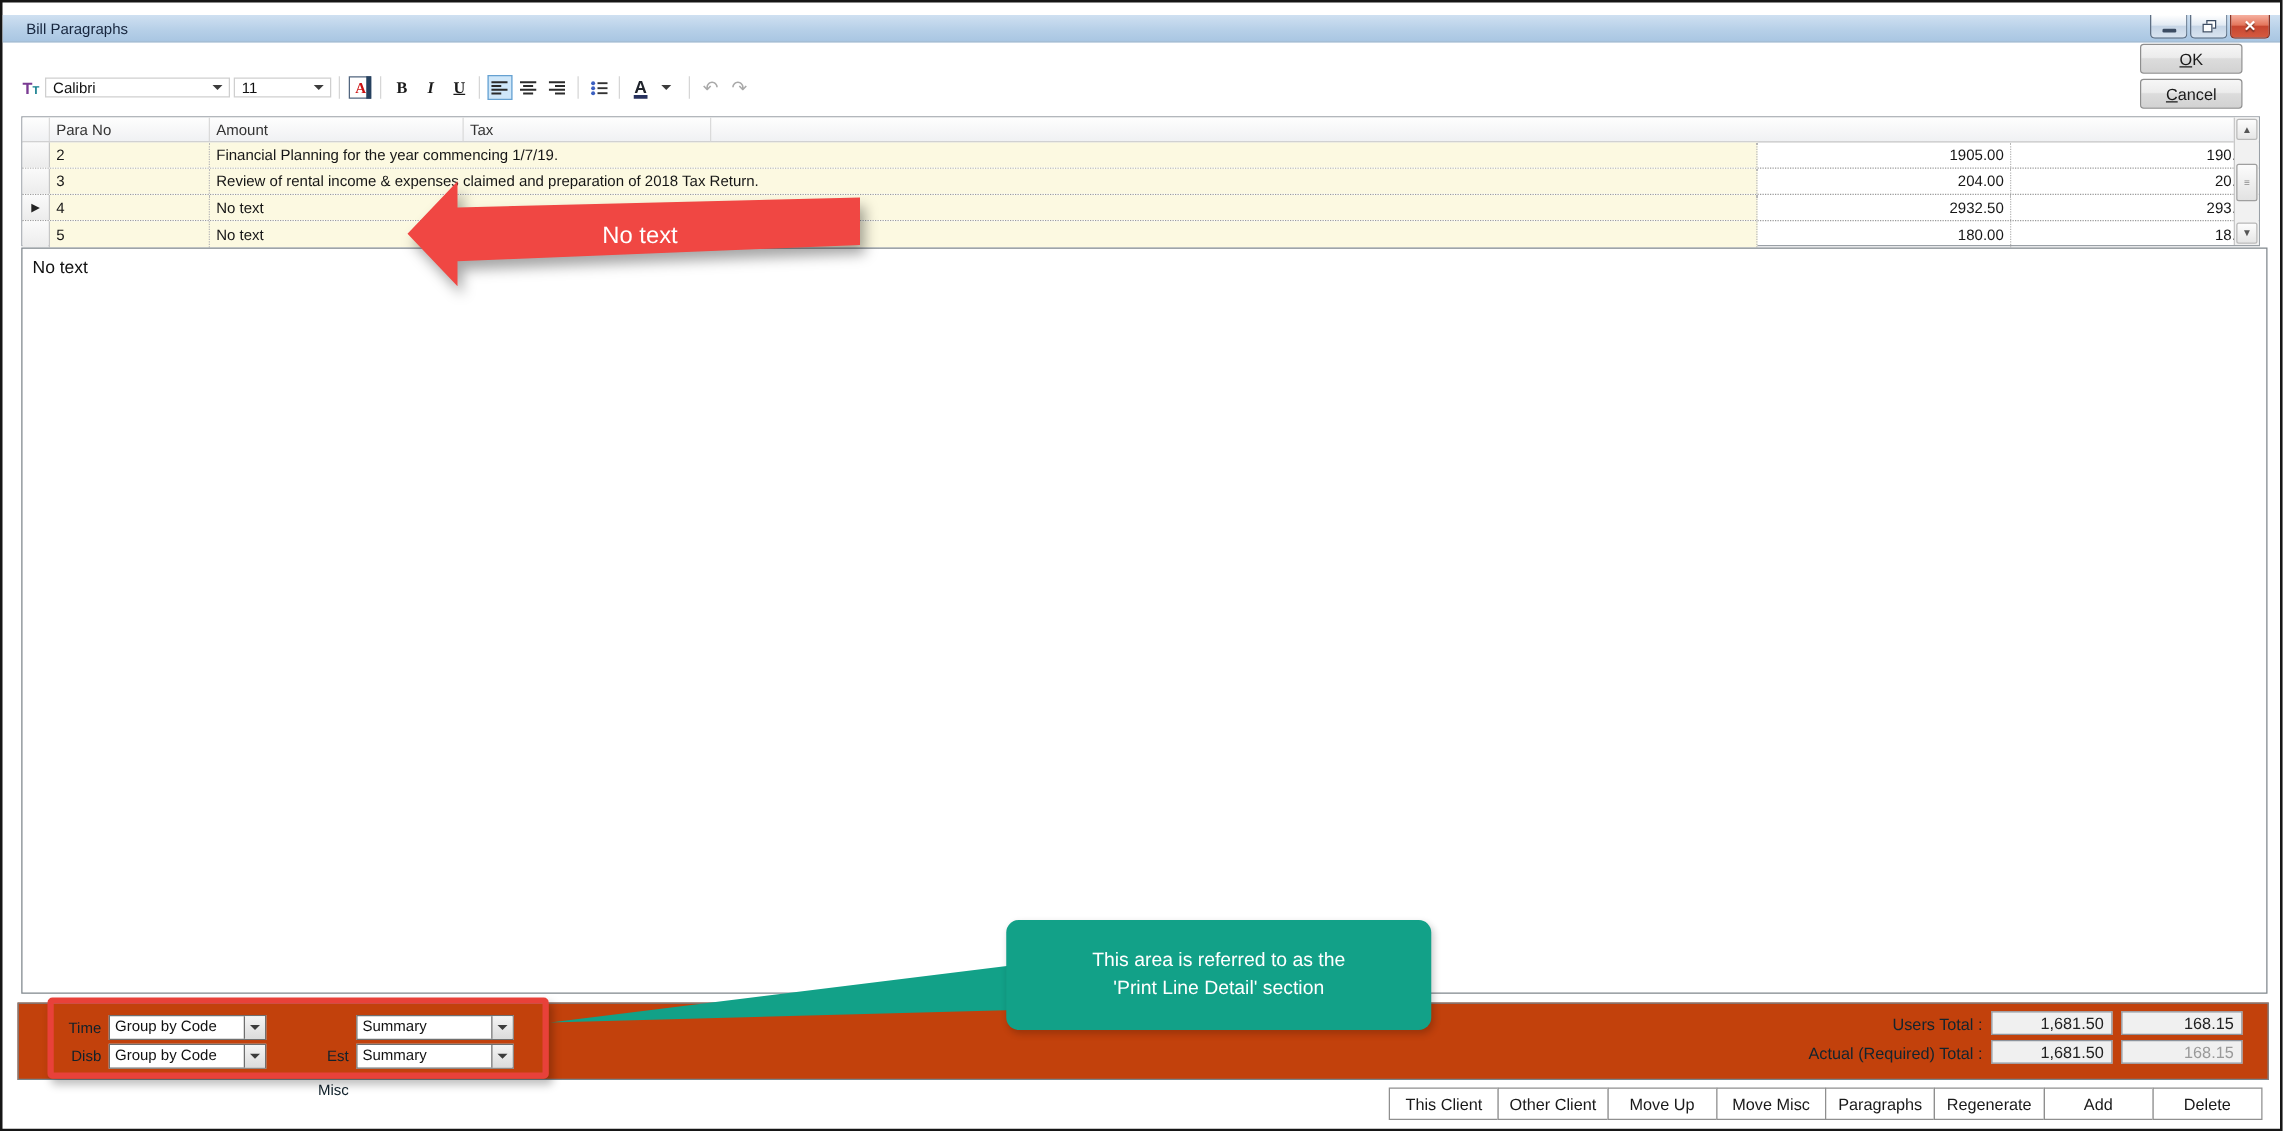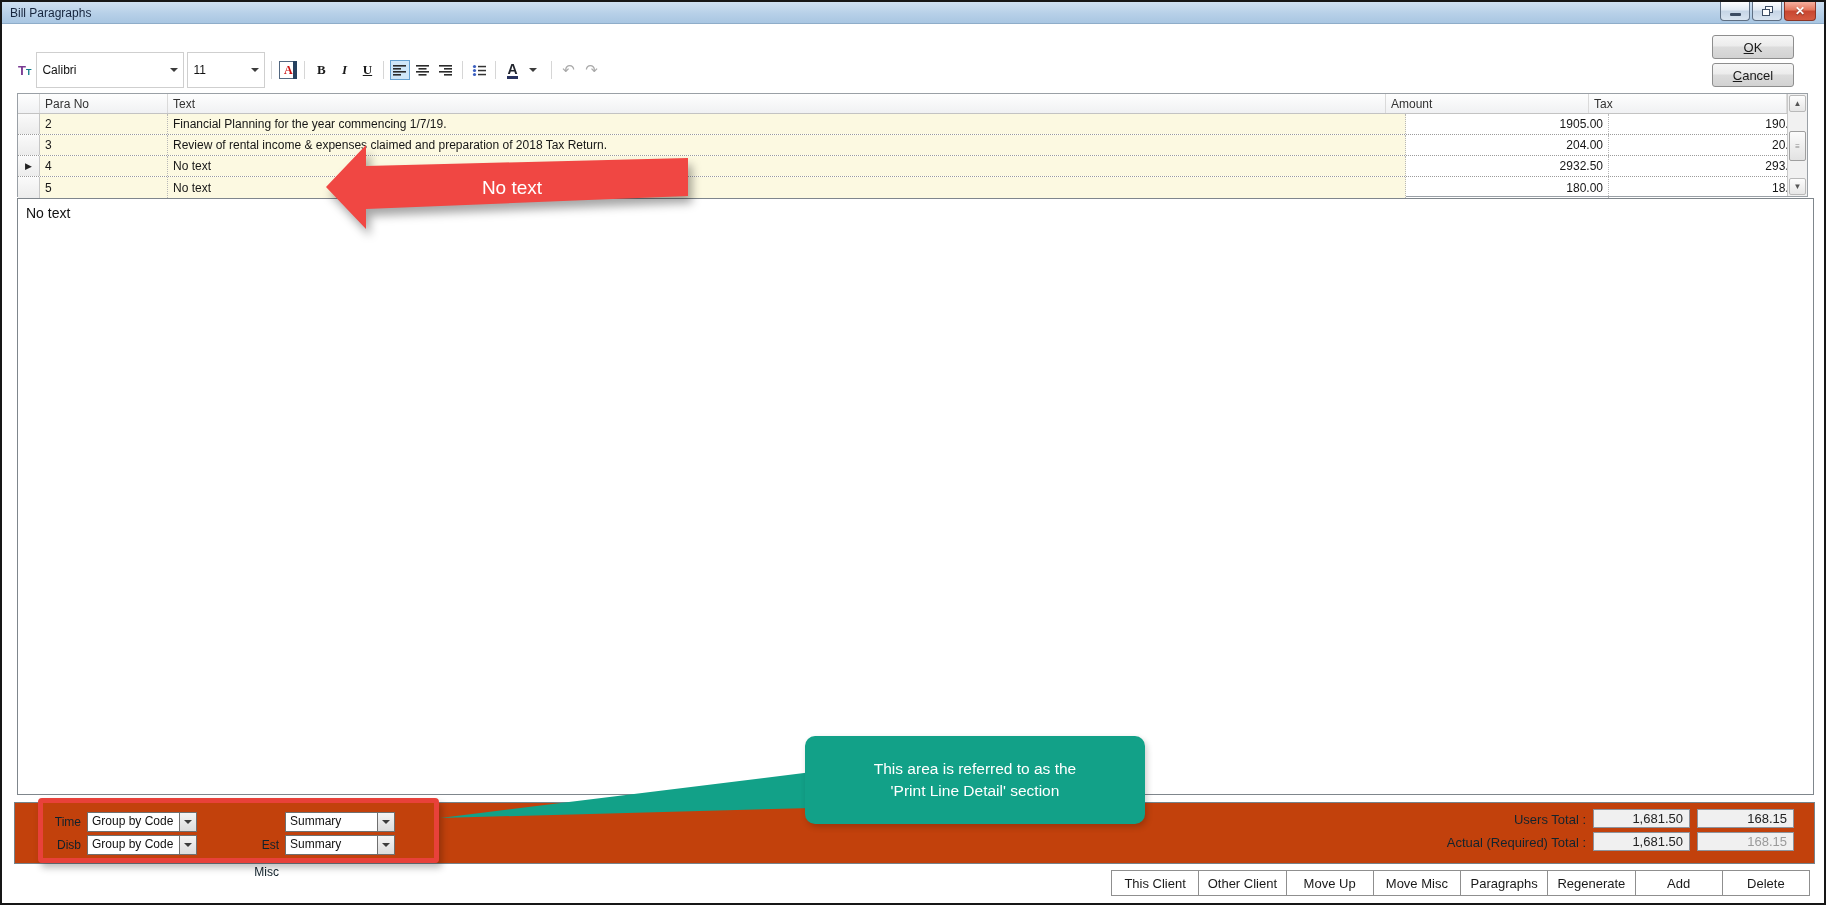--- a/index.html
+++ b/index.html
@@ -6,24 +6,24 @@
   html,body { background:#555; }
   body { font-family: "Liberation Sans", sans-serif; }
 
   .window {
     position: relative; width: 1826px; height: 905px;
     background:#ffffff; border:2px solid #161616; overflow:hidden;
   }
 
   
   .titlebar {
-    position:absolute; left:0; top:0; right:0; height:22px;
+    position:absolute; left:0; top:10px; right:0; height:22px;
     background: linear-gradient(180deg,#cfe0f1 0%,#b7d0e8 55%,#a9c6e2 100%);
     border-bottom:1px solid #8fadc9;
-    display:flex; align-items:center; padding-left:8px;
+    display:flex; align-items:center; padding-left:19px;
   }
   .titlebar .title { font-size:12px; color:#16253d; }
   .winbtns { position:absolute; right:8px; top:0; display:flex; gap:2px; }
   .winbtn {
     width:30px; height:19px; border:1px solid #5f6f83; border-top:none;
     border-radius:0 0 4px 4px; display:flex; align-items:center; justify-content:center;
     background: linear-gradient(180deg,#ffffff 0%,#e2eaf3 45%,#c6d5e6 50%,#d9e4f0 100%);
     cursor:default;
   }
   .winbtn.close {
@@ -49,21 +49,21 @@
   .btn .accel::first-letter { text-decoration:underline; }
   .btn-ok { right:30px; top:33px; }
   .btn-cancel { right:30px; top:61px; }
 
   
   .toolbar { position:absolute; left:16px; top:55px; height:26px; display:flex; align-items:center; gap:3px; }
   .tsep { width:1px; height:18px; background:#d6d6d6; margin:0 3px; }
   .font-glyph { font-size:13px; font-weight:bold; color:#7a3b93; margin-right:2px; }
   .font-glyph small { font-size:9px; color:#0f7c8c; }
   .combo {
-    height:36px; background:#fff; border:1px solid #cfcfcf; display:flex;
+    height:16px; background:#fff; border:1px solid #cfcfcf; display:flex;
     align-items:center; font-size:12px; color:#111; position:relative; cursor:default;
   }
   .combo .val { flex:1; padding:0 5px; white-space:nowrap; overflow:hidden; }
   .caret { width:0; height:0; border-left:4px solid transparent; border-right:4px solid transparent; border-top:4px solid #3c3c3c; margin-right:5px; }
   .combo-font { width:148px; }
   .combo-size { width:78px; }
   .tbtn {
     min-width:20px; height:20px; display:flex; align-items:center; justify-content:center;
     border:1px solid transparent; font-size:13px; color:#1a1a1a; cursor:default;
   }
@@ -121,21 +121,21 @@
     position:absolute; left:15px; top:196px; width:1797px; height:597px;
     background:#fff; border:1px solid #7f868c; padding:6px 8px; font-size:14px; color:#111;
   }
 
   
   .bluebar {
     position:absolute; left:12px; top:800px; width:1801px; height:62px;
     background:#c2410c; border:1px solid #76838a;
   }
   .plabel { position:absolute; font-size:12px; color:#10212b; text-align:right; width:40px; }
-  .pcombo { position:absolute; width:110px; height:20px; border:1px solid #6f6f6f; background:#fff; display:flex; cursor:default; }
+  .pcombo { position:absolute; width:126px; height:20px; border:1px solid #6f6f6f; background:#fff; display:flex; cursor:default; }
   .pcombo .val { flex:1; font-size:12px; color:#111; padding:1px 4px; white-space:nowrap; overflow:hidden; }
   .pcombo .dd { width:17px; border-left:1px solid #6f6f6f; background:linear-gradient(180deg,#f4f4f4,#dcdcdc); display:flex; align-items:center; justify-content:center; }
   .pcombo .dd .caret { margin:0; }
 
   .tot-label { position:absolute; font-size:13px; color:#13242e; text-align:right; width:220px; }
   .tot-box {
     position:absolute; width:97px; height:19px; background:#f0f0f0; border:1px solid #8d939c;
     font-size:13px; color:#222; text-align:right; padding:1px 6px; line-height:16px;
   }
   .tot-box.dim { color:#9a9a9a; }
@@ -256,21 +256,20 @@
       </div>
     <span class="tsep"></span>
     <div class="tbtn ur">↶</div>
     <div class="tbtn ur">↷</div>
   </div>
 
   <div class="grid">
     <div class="ghead">
       <div class="cell c-sel"></div>
       <div class="cell c-para">Para No</div>
-      <div class="cell c-text">Text</div>
       <div class="cell c-amt">Amount</div>
       <div class="cell c-tax">Tax</div>
       <div class="cell" style="width:20px;border-right:none;"></div>
     </div>
 
     <div class="grow">
       <div class="cell c-sel"></div>
       <div class="cell c-para yellow">2</div>
       <div class="cell c-text yellow">Financial Planning for the year commencing 1/7/19.</div>
       <div class="cell c-amt num">1905.00</div>

